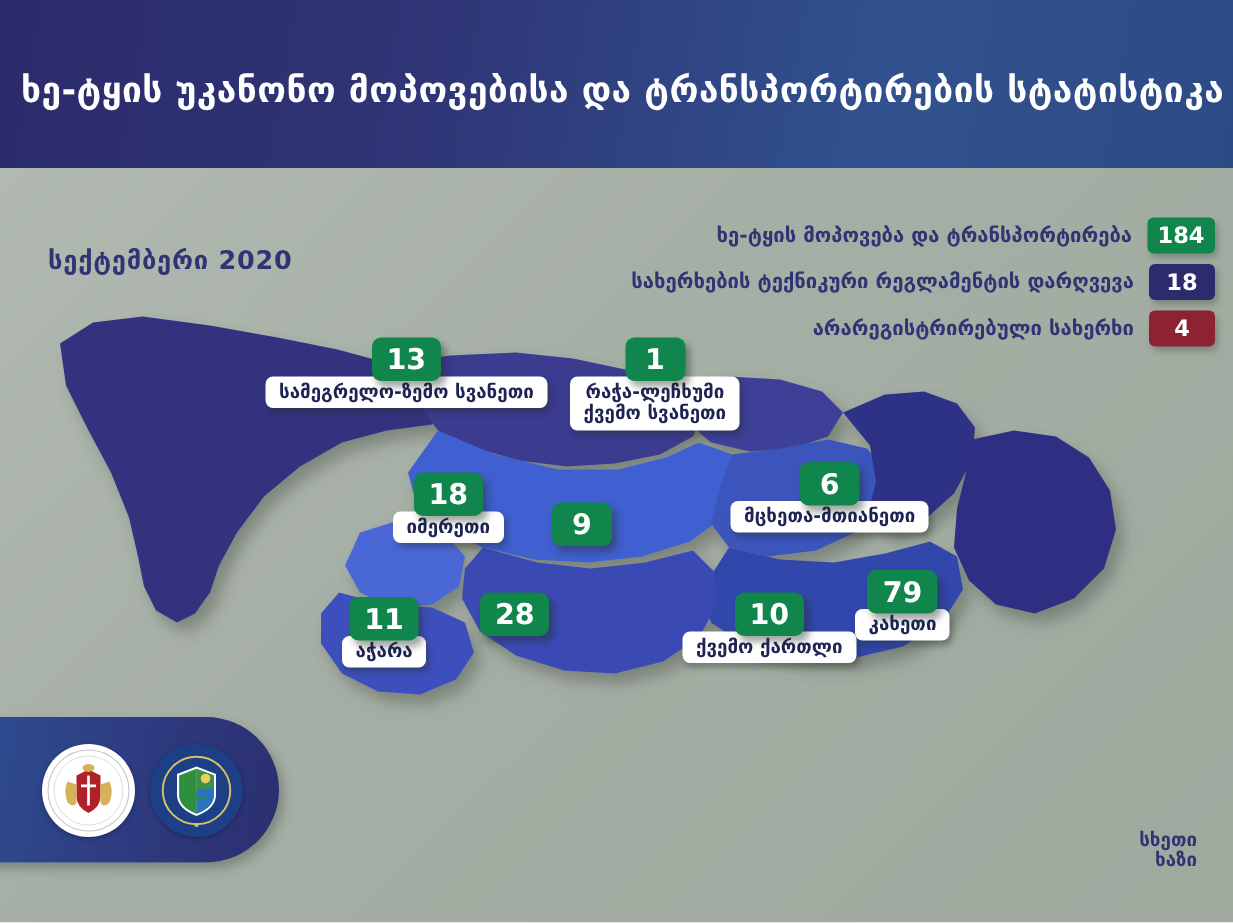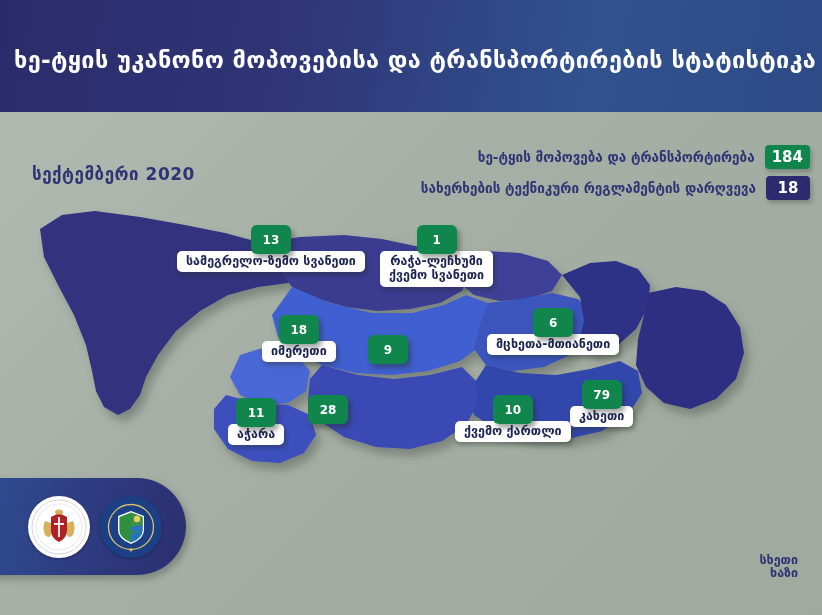--- a/index.html
+++ b/index.html
@@ -81,21 +81,21 @@
   
   .marker {
     position: absolute;
     display: flex; flex-direction: column; align-items: center;
   }
   .marker-count {
     min-width: 40px; height: 29px;
     background: #11864c;
     border-radius: 6px;
     color: #ffffff;
-    font-size: 12px; font-weight: bold;
+    font-size: 19px; font-weight: bold;
     display: flex; align-items: center; justify-content: center;
     padding: 0 10px;
     box-shadow: 3px 4px 5px rgba(35,45,35,0.42);
     margin-bottom: -3px;
     position: relative; z-index: 3;
   }
   .marker-name {
     background: #ffffff;
     border-radius: 5px;
     color: #1d2352;
@@ -157,20 +157,24 @@
 
   <div id="legend">
     <div class="legend-row">
       <span class="legend-text">ხე-ტყის მოპოვება და ტრანსპორტირება</span>
       <span class="legend-badge" style="background:#11864c">184</span>
     </div>
     <div class="legend-row">
       <span class="legend-text">სახერხების ტექნიკური რეგლამენტის დარღვევა</span>
       <span class="legend-badge" style="background:#2b2b6e">18</span>
     </div>
+    <div class="legend-row">
+      <span class="legend-text">არარეგისტრირებული სახერხი</span>
+      <span class="legend-badge" style="background:#8f2230">4</span>
+    </div>
   </div>
 
   <div id="map-wrap">
     <svg id="map-svg" width="822" height="310" viewBox="0 0 822 310">
       <defs>
         <filter id="mshadow" x="-15%" y="-15%" width="140%" height="150%">
           <feDropShadow dx="5" dy="7" stdDeviation="5" flood-color="#4a554a" flood-opacity="0.45"></feDropShadow>
         </filter>
       </defs>
       <g filter="url(#mshadow)">
@@ -232,21 +236,21 @@
     <div class="marker" style="left:487px; top:113px;">
       <div class="marker-count">6</div>
       <div class="marker-name">მცხეთა-მთიანეთი</div>
     </div>
 
     <div class="marker" style="left:228px; top:203px;">
       <div class="marker-count">11</div>
       <div class="marker-name">აჭარა</div>
     </div>
 
-    <div class="marker" style="left:308px; top:200px;">
+    <div class="marker" style="left:320px; top:200px;">
       <div class="marker-count">28</div>
     </div>
 
     <div class="marker" style="left:455px; top:200px;">
       <div class="marker-count">10</div>
       <div class="marker-name">ქვემო ქართლი</div>
     </div>
 
     <div class="marker" style="left:570px; top:185px;">
       <div class="marker-count">79</div>

